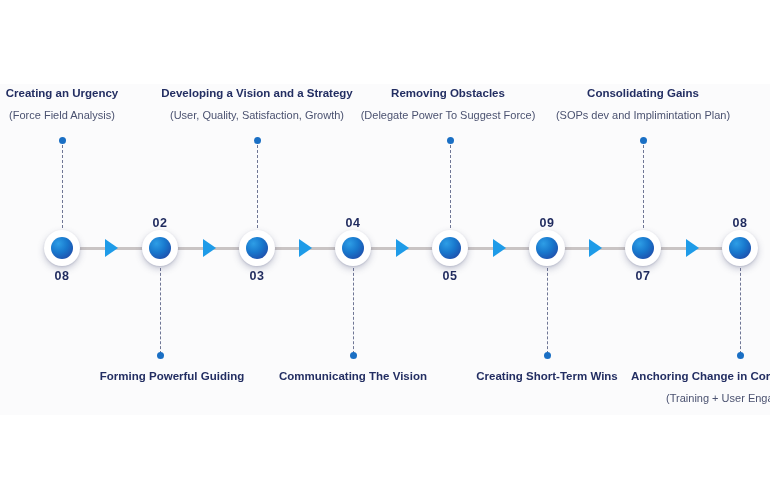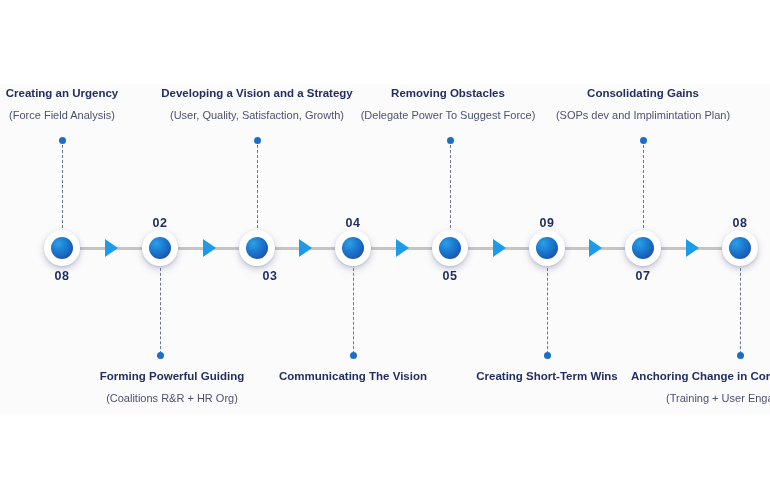--- a/index.html
+++ b/index.html
@@ -183,28 +183,27 @@
         <div class="label-sub">(Force Field Analysis)</div>
       </div>
       <div class="leader down" style="left: 160px;"></div>
       <div class="leader-dot down" style="left: 160px;"></div>
       <div class="node" style="left: 160px;">
         <span class="bead"></span>
       </div>
       <div class="step-number above" style="left: 160px;">02</div>
       <div class="label-block below" style="left: 172px;">
         <div class="label-title">Forming Powerful Guiding</div>
-        <div class="label-sub">(Coalitions R&amp;R + HR Org)</div>
       </div>
       <div class="leader up" style="left: 257px;"></div>
       <div class="leader-dot up" style="left: 257px;"></div>
       <div class="node" style="left: 257px;">
         <span class="bead"></span>
       </div>
-      <div class="step-number below" style="left: 270px;">03</div>
+      <div class="step-number below" style="left: 257px;">03</div>
       <div class="label-block above" style="left: 257px;">
         <div class="label-title">Developing a Vision and a Strategy</div>
         <div class="label-sub">(User, Quality, Satisfaction, Growth)</div>
       </div>
       <div class="leader down" style="left: 353px;"></div>
       <div class="leader-dot down" style="left: 353px;"></div>
       <div class="node" style="left: 353px;">
         <span class="bead"></span>
       </div>
       <div class="step-number above" style="left: 353px;">04</div>

